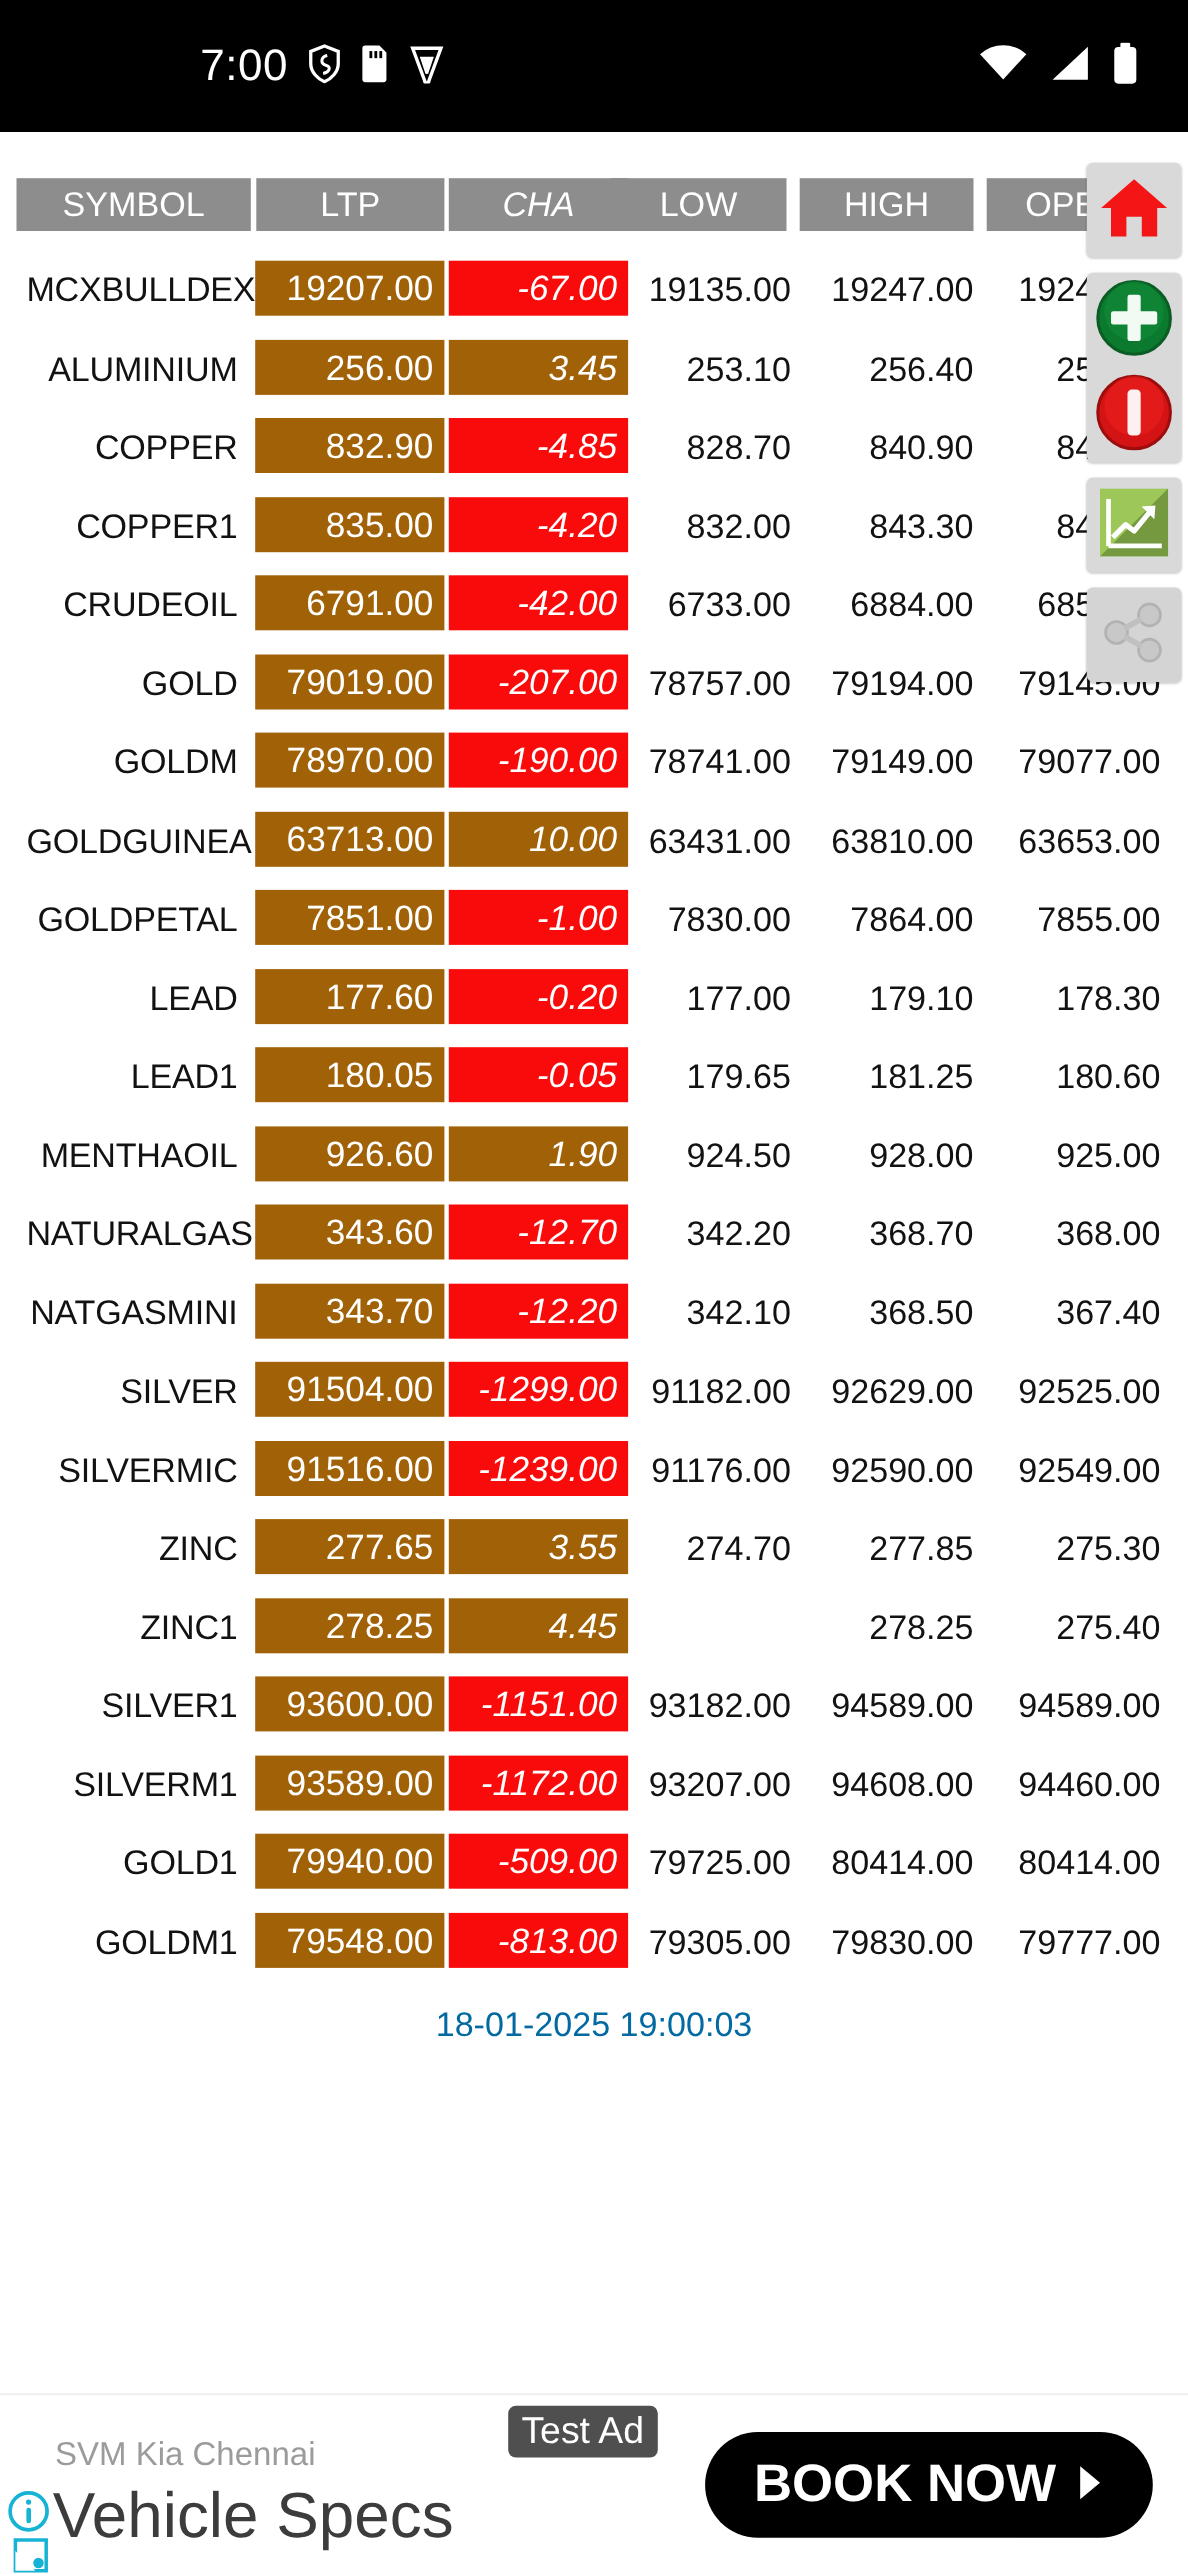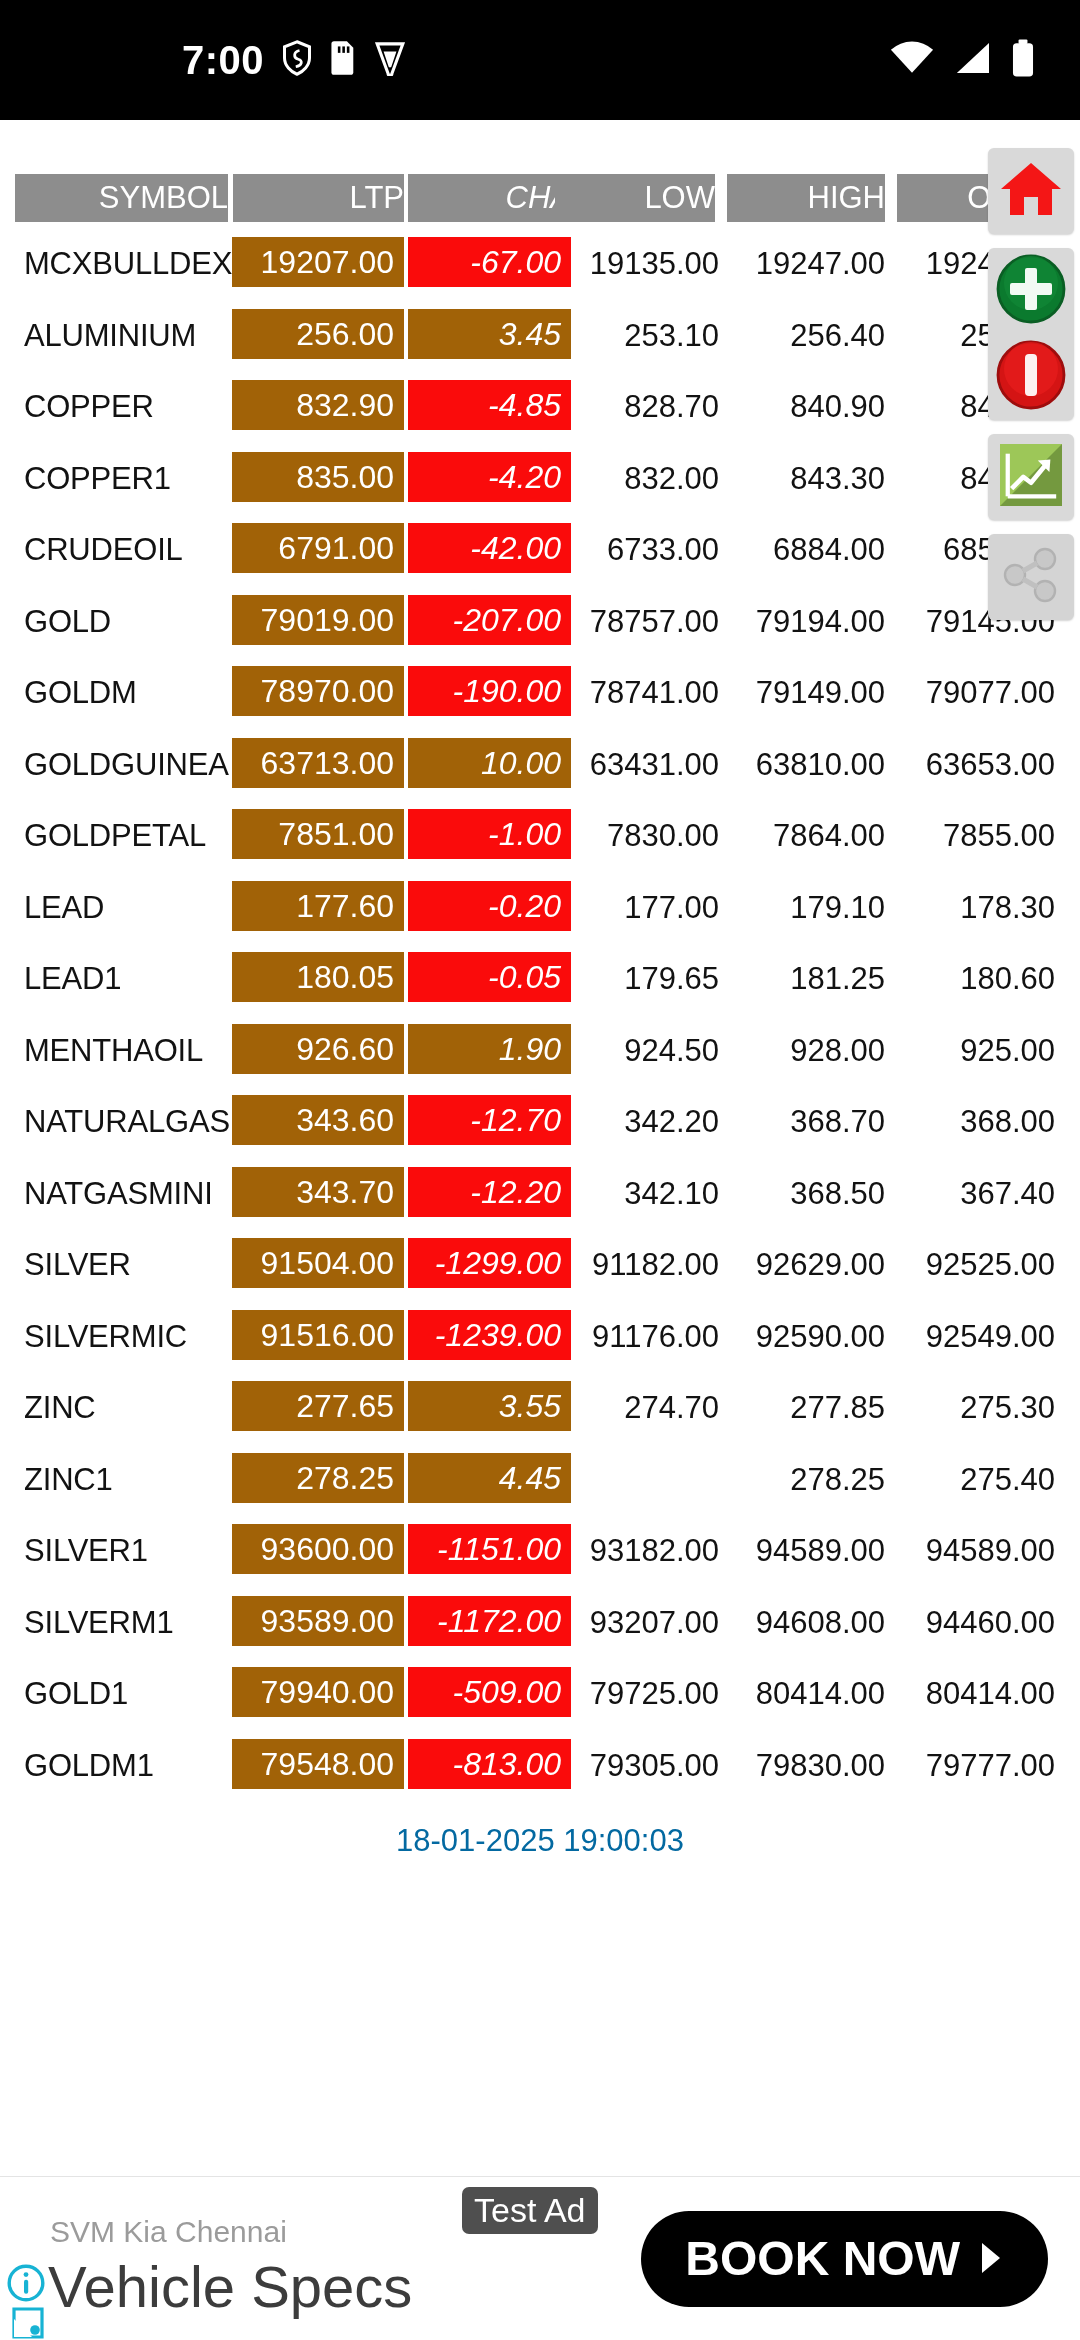--- a/index.html
+++ b/index.html
@@ -11,43 +11,43 @@
     overflow:hidden;
   }
   #screen { position:relative; width:1080px; height:2340px; background:#ffffff; }
 
   
   .statusbar{
     position:absolute; left:0; top:0; width:1080px; height:120px;
     background:#000000; color:#ffffff;
     display:flex; align-items:center;
   }
-  .sb-left{ display:flex; align-items:center; gap:18px; margin-left:182px;font-weight:bold; }
+  .sb-left{ display:flex; align-items:center; gap:18px; margin-left:182px; }
   .sb-clock{ font-size:40px; letter-spacing:0.5px; line-height:1; }
   .sb-right{ position:absolute; right:44px; top:50%; transform:translateY(-50%);
              display:flex; align-items:center; gap:18px; }
   .sb-ic{ display:block; }
 
   
   .table-wrap{ position:absolute; left:0; top:120px; width:1080px; }
 
   .header-row{ position:relative; height:58px; margin-top:42px; }
   .hcell{
-    position:absolute; top:12px; height:48px;
+    position:absolute; top:0; height:48px;
     background:#8d8d8d; color:#ffffff;
-    font-size:31px; line-height:48px; text-align:right;
+    font-size:31px; line-height:48px; text-align:center;
     overflow:hidden; white-space:nowrap;
   }
   .hcell.italic{ font-style:italic; }
 
   .rows{ position:relative; margin-top:8px; }
   .row{ position:relative; height:71.5px; }
 
   .c-symbol{
-    position:absolute; left:0; width:222px; text-align:left; padding-right:6px;
+    position:absolute; left:0; width:222px; text-align:right; padding-right:6px;
     font-size:31px; color:#121212; line-height:71.5px; white-space:nowrap;
     letter-spacing:-0.2px;
     padding-left:24px;
   }
   .chip{
     position:absolute; top:9px; height:50px; line-height:50px;
     color:#ffffff; font-size:32px; text-align:right; padding-right:10px;
     white-space:nowrap; overflow:hidden;
   }
   .chip.ltp{ left:232px; width:172px; }

